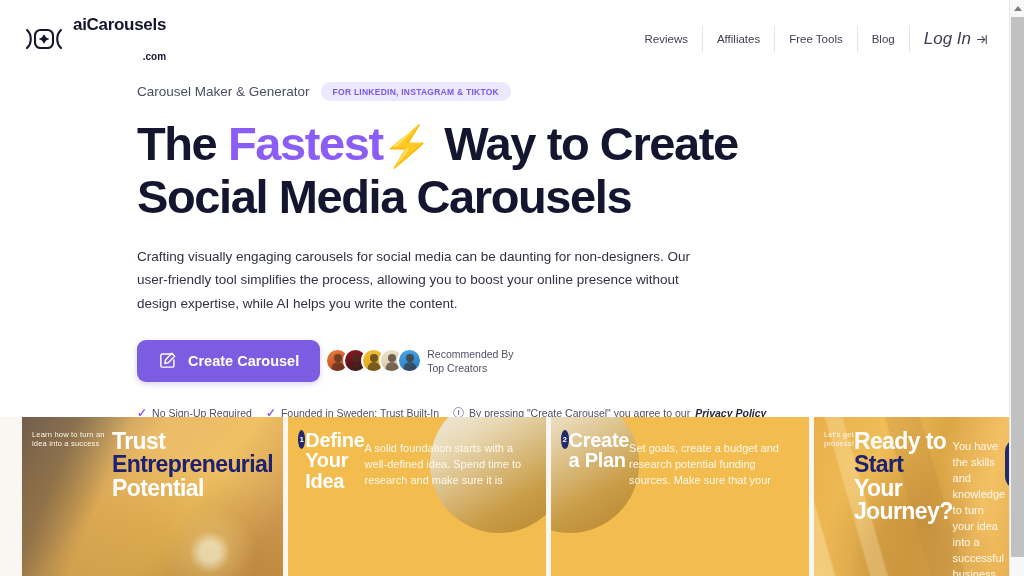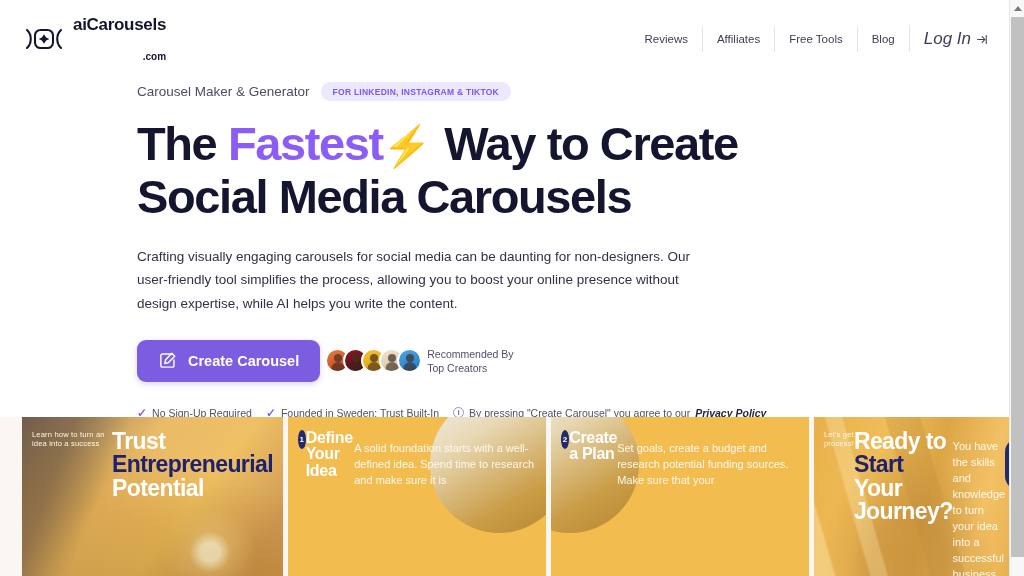--- a/index.html
+++ b/index.html
@@ -230,21 +230,21 @@
   .kicker {
     font-size:7.6px; color:#fdf6e6;
     letter-spacing:.15px; margin-bottom:4px;
   }
   .card-title {
     font-size:23px; font-weight:bold;
     line-height:1.02; letter-spacing:-0.6px;
     color:#fff;
   }
   .card-title .navy { color:#1e2170; }
-  .card-title.sm { font-size:16px; letter-spacing:-0.3px; margin-bottom:3px; }
+  .card-title.sm { font-size:20px; letter-spacing:-0.3px; margin-bottom:3px; }
   .card-body {
     margin-top:8px;
     font-size:11px; line-height:1.46; color:#fdf8ed;
     max-width:238px;
   }
   .card-body.tight { margin-top:10px; }
   .num-badge {
     width:19px; height:19px; border-radius:50%;
     background:#222a6e; color:#fff;
     font-size:8px; font-weight:bold;

